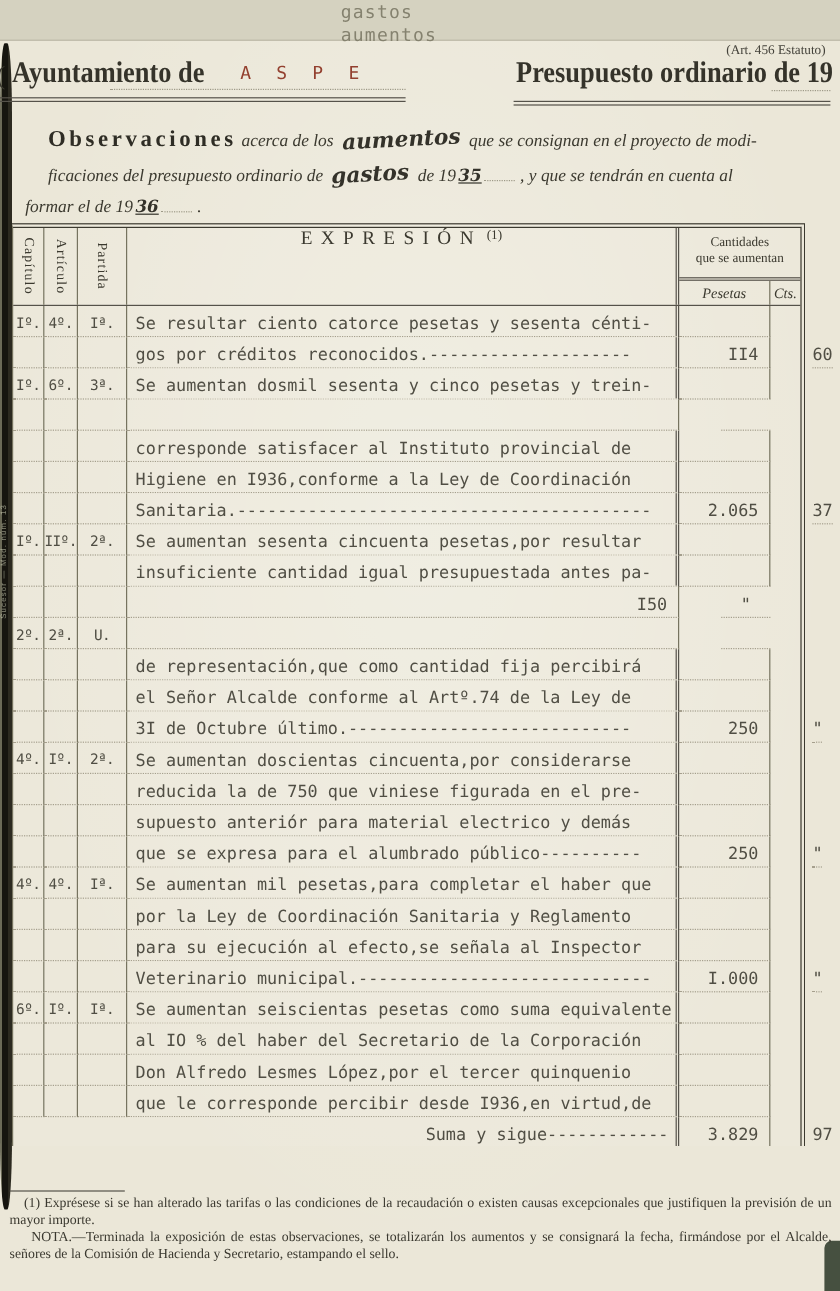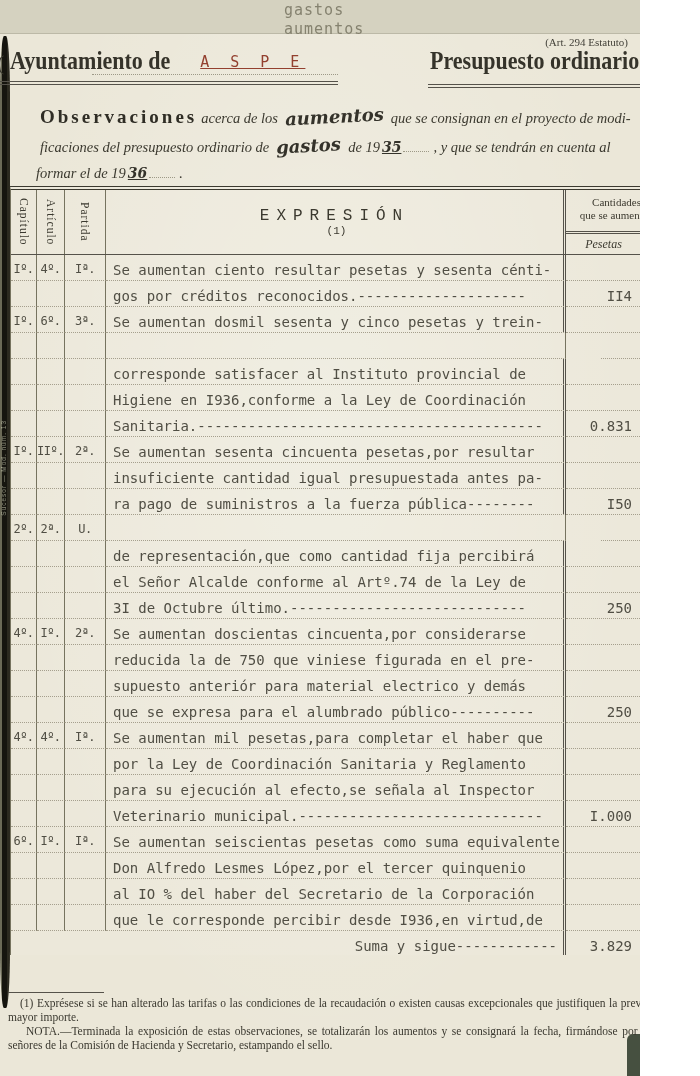--- a/index.html
+++ b/index.html
@@ -1,60 +1,60 @@
 <!DOCTYPE html>
 <html><head>
 <meta charset="utf-8">
 <style>
   html,body{margin:0;padding:0;}
   .page{
-    position:relative; width:640px; height:1076px; overflow:hidden;
+    position:relative; width:700px; height:1076px; overflow:hidden;
     background:
       radial-gradient(ellipse at 50% 40%, rgba(255,255,255,.25), rgba(0,0,0,0) 70%),
       #ebe7d8;
     font-family:"Liberation Serif", serif;
     color:#3b392f;
   }
   
   .top-strip{position:absolute;left:0;top:0;width:700px;height:33px;background:#d5d2c0;border-bottom:1px solid #bcb9a7;}
   .left-edge{position:absolute;left:0;top:36px;width:10px;height:972px;background:linear-gradient(90deg,#6b6a57 0 2px,#16150f 2px 7px,#2c2a20 7px 10px);border-radius:4px/60px;}
   .corner-dark{position:absolute;right:0;bottom:0;width:13px;height:42px;background:#465040;border-radius:6px 0 0 0;}
   .margin-imprint{position:absolute;left:0px;top:420px;writing-mode:vertical-rl;transform:rotate(180deg);font:6.5px "Liberation Sans",sans-serif;color:rgba(224,228,200,.55);letter-spacing:1px;z-index:3;}
   .paren-fragment{position:absolute;left:-3px;top:50px;font:22px "Liberation Serif",serif;color:#3b392f;}
   
   .top-notes{position:absolute;left:284px;top:1px;font:15px "DejaVu Sans Mono",monospace;color:#85826f;line-height:19px;letter-spacing:1px;z-index:2;}
   
   .statute-note{position:absolute;right:12px;top:36px;font:11px "Liberation Serif",serif;color:#44423a;}
   .org-title{position:absolute;left:10px;top:47px;white-space:nowrap;}
   .display-font{display:inline-block;transform:scaleX(.88);transform-origin:left bottom;font-family:"Liberation Serif",serif;font-weight:700;font-size:25px;letter-spacing:0px;color:#35332a;}
-  .org-value{font:15px "DejaVu Sans Mono",monospace;color:#93402f;letter-spacing:6px;margin-left:4px;vertical-align:2px;text-decoration:underline;}
+  .org-value{font:15px "DejaVu Sans Mono",monospace;color:#93402f;letter-spacing:6px;margin-left:4px;vertical-align:2px;}
   .doc-title{position:absolute;left:430px;top:47px;white-space:nowrap;}
   .dotted-underline{position:absolute;border-bottom:1.5px dotted #9d9987;height:1px;}
   .u-left{left:92px;top:73px;width:246px;}
   .u-right{left:643px;top:74px;width:49px;}
   .double-rule{position:absolute;height:2px;border-top:1.5px solid #55524a;border-bottom:1.5px solid #55524a;}
   .r-left{left:0px;top:81px;width:338px;}
   .r-right{left:428px;top:84px;width:264px;}
   
   .obs{position:absolute;left:8px;top:106px;width:686px;}
   .obs-line{position:relative;white-space:nowrap;}
   .obs-title{font-family:"Liberation Serif",serif;font-weight:700;font-size:19px;letter-spacing:3px;color:#2f2d25;padding-left:32px;}
   .form-italic{font:italic 14.5px "Liberation Serif",serif;color:#3b392f;}
   .hand{font:italic 700 18px "DejaVu Serif",serif;color:#34322a;display:inline-block;transform:rotate(-3deg);margin:0 3px;}
   .hand-num{font:italic 700 14px "DejaVu Serif",serif;color:#34322a;margin:0 2px;text-decoration:underline;}
   .obs-l1{margin-bottom:7px;}
   .obs-l2{margin-left:32px;margin-bottom:8px;}
-  .obs-l3{margin-left:28px;}
+  .obs-l3{margin-left:13px;}
   .blank-dots{display:inline-block;width:26px;border-bottom:1.5px dotted #9d9987;height:12px;}
   
   .btable{position:absolute;left:10px;top:186px;width:656px;border-top:4px double #3b392f;border-left:1px solid #76735f;border-right:4px double #3b392f;background:rgba(255,255,255,.06);}
   .thead{display:grid;grid-template-columns:26px 28px 41px 460px 1fr;height:64px;border-bottom:1px solid #55524a;}
   .vcell{border-right:1px solid #76735f;display:flex;align-items:center;justify-content:center;}
   .vlabel{writing-mode:vertical-rl;font:11.5px "Liberation Serif",serif;color:#3b392f;letter-spacing:1px;}
-  .expr-head{border-right:3px double #55524a;display:flex;align-items:center;justify-content:center;font-family:Liberation Mono, monospace;font-size:16px;letter-spacing:7px;color:#3b392f;flex-direction:column;}
+  .expr-head{border-right:3px double #55524a;display:flex;align-items:flex-start;justify-content:center;font-family:Liberation Serif, serif;font-size:16px;letter-spacing:7px;color:#3b392f;}
   .expr-head .fnref{font-size:11px;letter-spacing:0;margin-left:4px;}
   .amounts-head{display:flex;flex-direction:column;}
   .cant{height:35px;border-bottom:3px double #55524a;text-align:center;font:11px "Liberation Serif",serif;line-height:12.5px;padding-top:6px;color:#3b392f;}
   .sub{display:grid;grid-template-columns:76px 1fr;flex:1;}
   .sub-pes{border-right:1px solid #76735f;display:flex;align-items:center;justify-content:center;font:italic 12px "Liberation Serif",serif;}
   .sub-cts{display:flex;align-items:center;justify-content:center;font:italic 12px "Liberation Serif",serif;}
   
   .trow{display:grid;grid-template-columns:26px 28px 41px 460px 76px 1fr;height:26px;}
   .tcell{border-bottom:1px dotted #a59f8d;font:14px "DejaVu Sans Mono",monospace;color:#504e44;white-space:nowrap;overflow:visible;}
   .c-cap,.c-art,.c-part{border-right:1px solid #76735f;text-align:center;font-size:12px;letter-spacing:-.5px;padding-top:7px;}
@@ -81,21 +81,21 @@
   <div class="top-notes">
     <div>gastos</div>
     <div>aumentos</div>
   </div>
 
   <div class="left-edge"></div>
   <div class="margin-imprint">Sucesor — Mod. núm. 13</div>
   <div class="corner-dark"></div>
   <span class="paren-fragment">(</span>
 
-  <div class="statute-note">(Art. 294 Estatuto)</div>
+  <div class="statute-note">(Art. 456 Estatuto)</div>
 
   <div class="org-title">
     <span class="display-font">Ayuntamiento de</span>
     <span class="org-value">A S P E</span>
   </div>
   <div class="dotted-underline u-left"></div>
   <div class="double-rule r-left"></div>
 
   <div class="doc-title">
     <span class="display-font">Presupuesto ordinario de 19</span>
@@ -147,21 +147,21 @@
           <div class="sub-pes">Pesetas</div>
           <div class="sub-cts">Cts.</div>
         </div>
       </div>
     </div>
     <div id="tbody">
         <div class="trow">
           <div class="tcell c-cap">Iº.</div>
           <div class="tcell c-art">4º.</div>
           <div class="tcell c-part">Iª.</div>
-          <div class="tcell c-expr">Se aumentan ciento resultar pesetas y sesenta cénti-</div>
+          <div class="tcell c-expr">Se resultar ciento catorce pesetas y sesenta cénti-</div>
           <div class="tcell c-pes"></div>
           <div class="tcell c-cts"></div>
         </div>
         <div class="trow">
           <div class="tcell c-cap"></div>
           <div class="tcell c-art"></div>
           <div class="tcell c-part"></div>
           <div class="tcell c-expr">gos por créditos reconocidos.--------------------</div>
           <div class="tcell c-pes">II4</div>
           <div class="tcell c-cts">60</div>
@@ -195,21 +195,21 @@
           <div class="tcell c-part"></div>
           <div class="tcell c-expr">Higiene en I936,conforme a la Ley de Coordinación</div>
           <div class="tcell c-pes"></div>
           <div class="tcell c-cts"></div>
         </div>
         <div class="trow">
           <div class="tcell c-cap"></div>
           <div class="tcell c-art"></div>
           <div class="tcell c-part"></div>
           <div class="tcell c-expr">Sanitaria.-----------------------------------------</div>
-          <div class="tcell c-pes">0.831</div>
+          <div class="tcell c-pes">2.065</div>
           <div class="tcell c-cts">37</div>
         </div>
         <div class="trow">
           <div class="tcell c-cap">Iº.</div>
           <div class="tcell c-art">IIº.</div>
           <div class="tcell c-part">2ª.</div>
           <div class="tcell c-expr">Se aumentan sesenta cincuenta pesetas,por resultar</div>
           <div class="tcell c-pes"></div>
           <div class="tcell c-cts"></div>
         </div>
@@ -218,21 +218,20 @@
           <div class="tcell c-art"></div>
           <div class="tcell c-part"></div>
           <div class="tcell c-expr">insuficiente cantidad igual presupuestada antes pa-</div>
           <div class="tcell c-pes"></div>
           <div class="tcell c-cts"></div>
         </div>
         <div class="trow">
           <div class="tcell c-cap"></div>
           <div class="tcell c-art"></div>
           <div class="tcell c-part"></div>
-          <div class="tcell c-expr">ra pago de suministros a la fuerza pública--------</div>
           <div class="tcell c-pes">I50</div>
           <div class="tcell c-cts">"</div>
         </div>
         <div class="trow">
           <div class="tcell c-cap">2º.</div>
           <div class="tcell c-art">2ª.</div>
           <div class="tcell c-part">U.</div>
           <div class="tcell c-pes"></div>
           <div class="tcell c-cts"></div>
         </div>
@@ -329,29 +328,29 @@
           <div class="tcell c-art">Iº.</div>
           <div class="tcell c-part">Iª.</div>
           <div class="tcell c-expr">Se aumentan seiscientas pesetas como suma equivalente</div>
           <div class="tcell c-pes"></div>
           <div class="tcell c-cts"></div>
         </div>
         <div class="trow">
           <div class="tcell c-cap"></div>
           <div class="tcell c-art"></div>
           <div class="tcell c-part"></div>
+          <div class="tcell c-expr">al IO % del haber del Secretario de la Corporación</div>
+          <div class="tcell c-pes"></div>
+          <div class="tcell c-cts"></div>
+        </div>
+        <div class="trow">
+          <div class="tcell c-cap"></div>
+          <div class="tcell c-art"></div>
+          <div class="tcell c-part"></div>
           <div class="tcell c-expr">Don Alfredo Lesmes López,por el tercer quinquenio</div>
-          <div class="tcell c-pes"></div>
-          <div class="tcell c-cts"></div>
-        </div>
-        <div class="trow">
-          <div class="tcell c-cap"></div>
-          <div class="tcell c-art"></div>
-          <div class="tcell c-part"></div>
-          <div class="tcell c-expr">al IO % del haber del Secretario de la Corporación</div>
           <div class="tcell c-pes"></div>
           <div class="tcell c-cts"></div>
         </div>
         <div class="trow">
           <div class="tcell c-cap"></div>
           <div class="tcell c-art"></div>
           <div class="tcell c-part"></div>
           <div class="tcell c-expr">que le corresponde percibir desde I936,en virtud,de</div>
           <div class="tcell c-pes"></div>
           <div class="tcell c-cts"></div>

